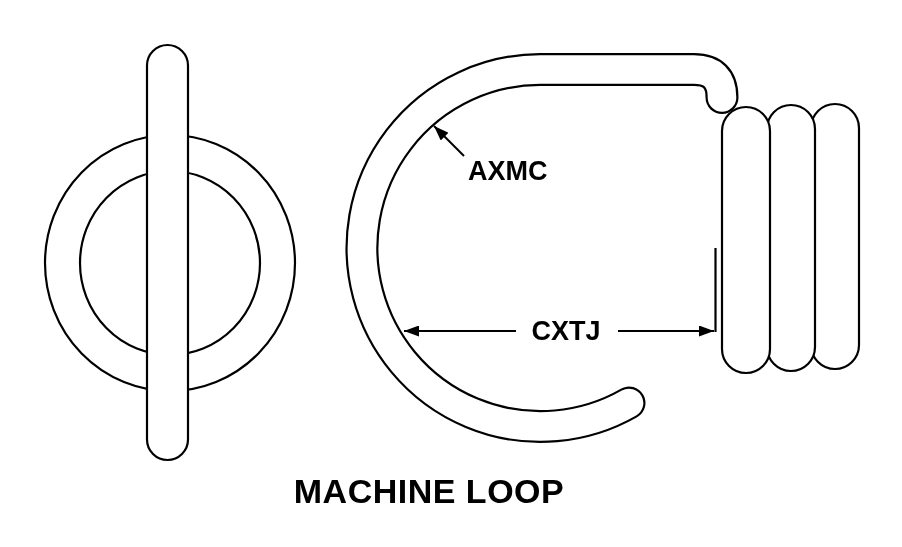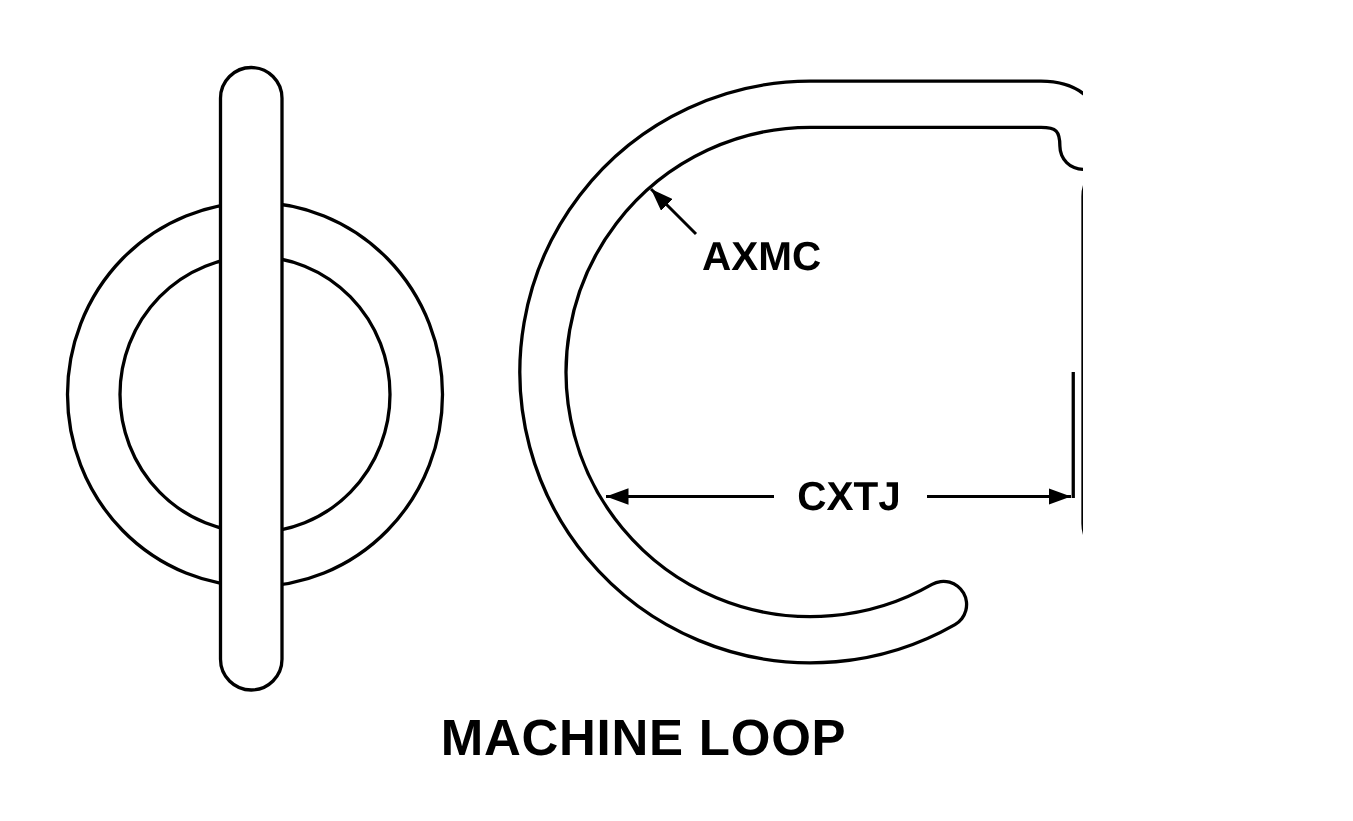--- a/index.html
+++ b/index.html
@@ -6,21 +6,21 @@
     --line-color: #000000;
     --bg-color: #ffffff;
   }
   html, body {
     margin: 0;
     padding: 0;
     background: var(--bg-color);
   }
   .stage {
     position: relative;
-    width: 722px;
+    width: 902px;
     height: 547px;
     background: var(--bg-color);
     overflow: hidden;
   }
   svg { display: block; }
   .outline {
     fill: #ffffff;
     stroke: var(--line-color);
     stroke-width: 2.2;
   }

